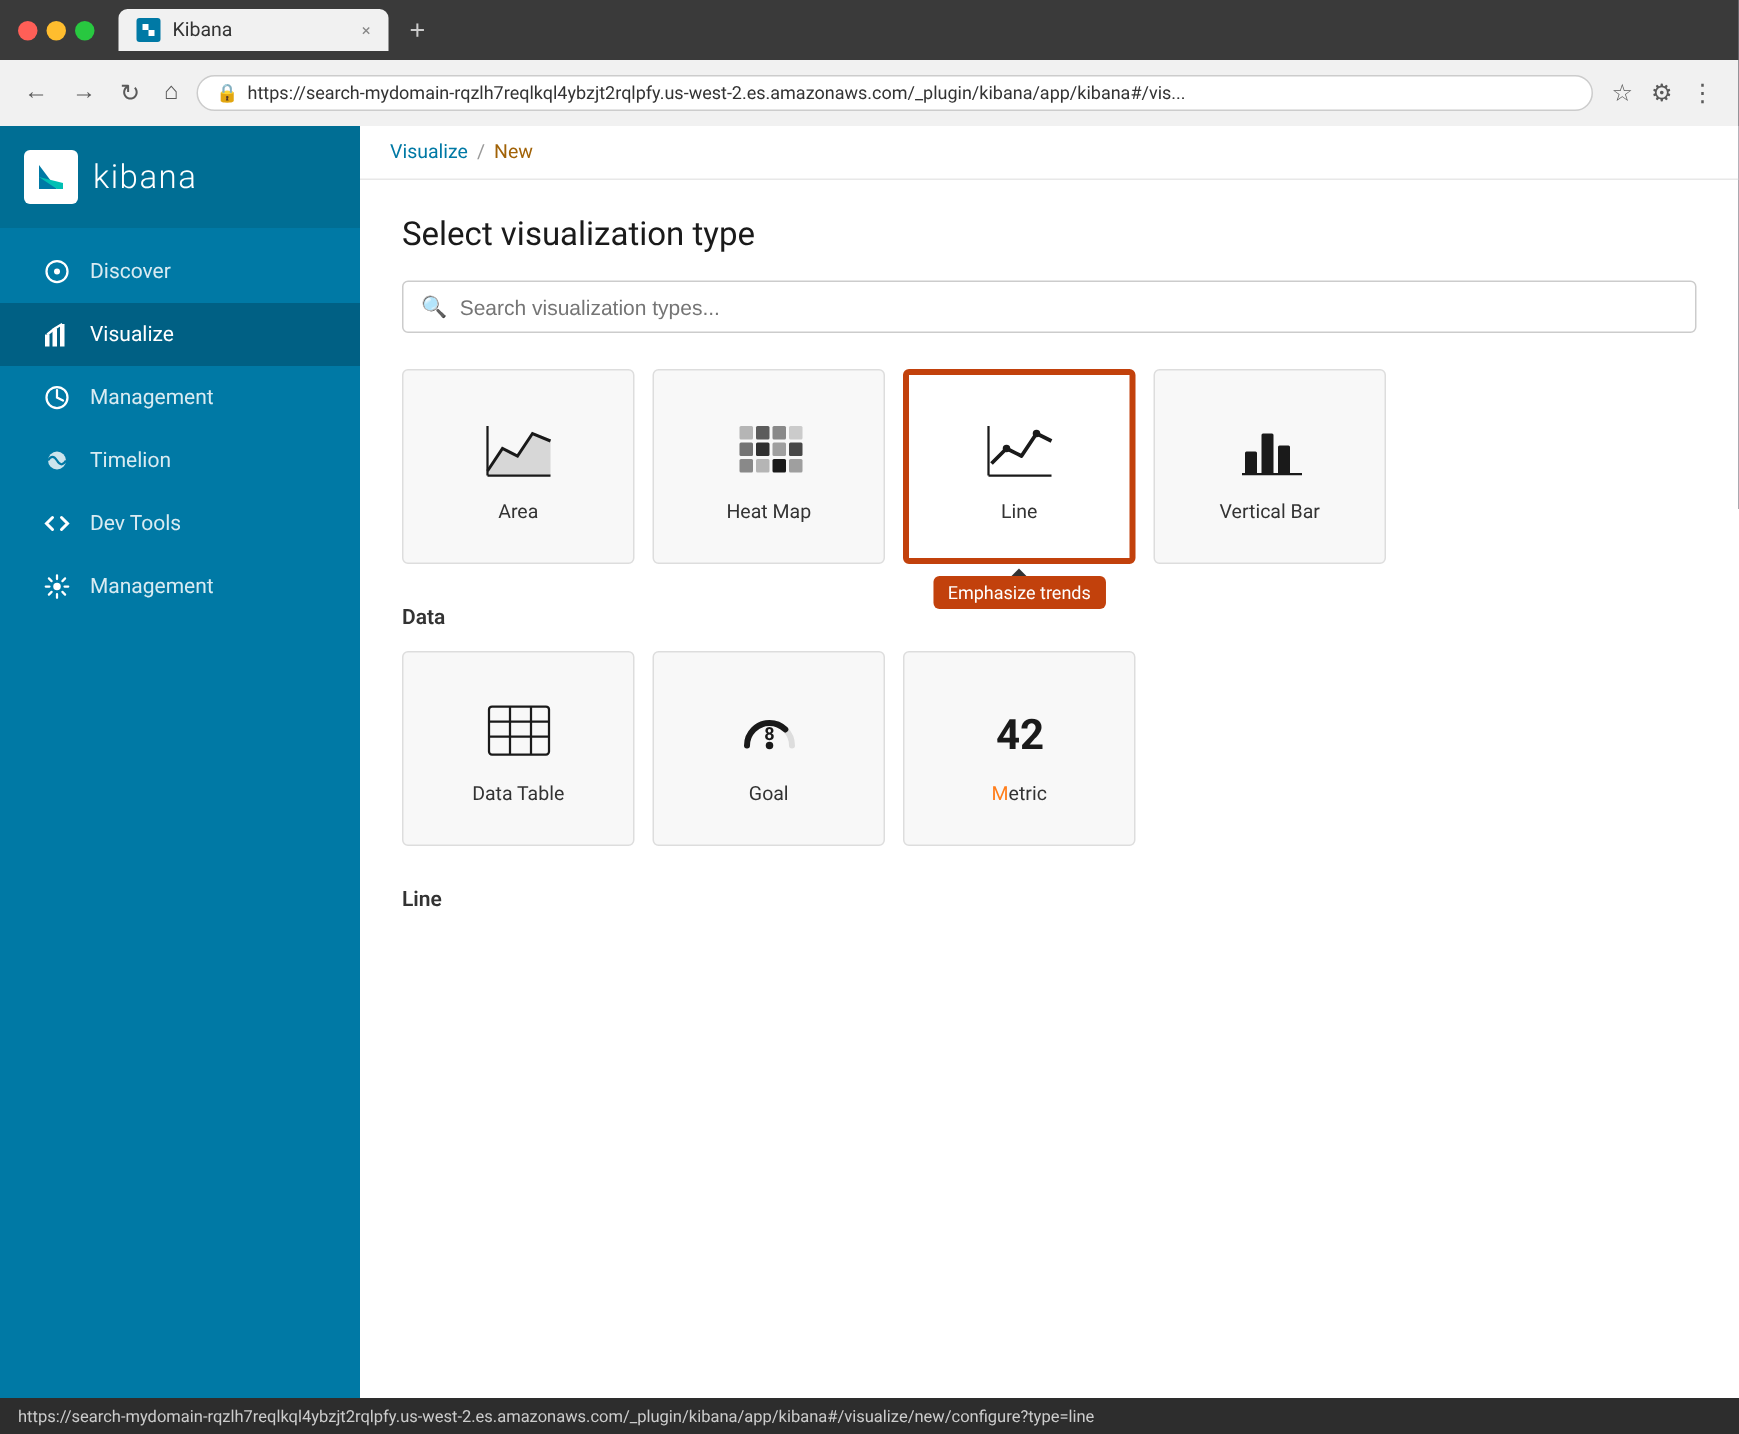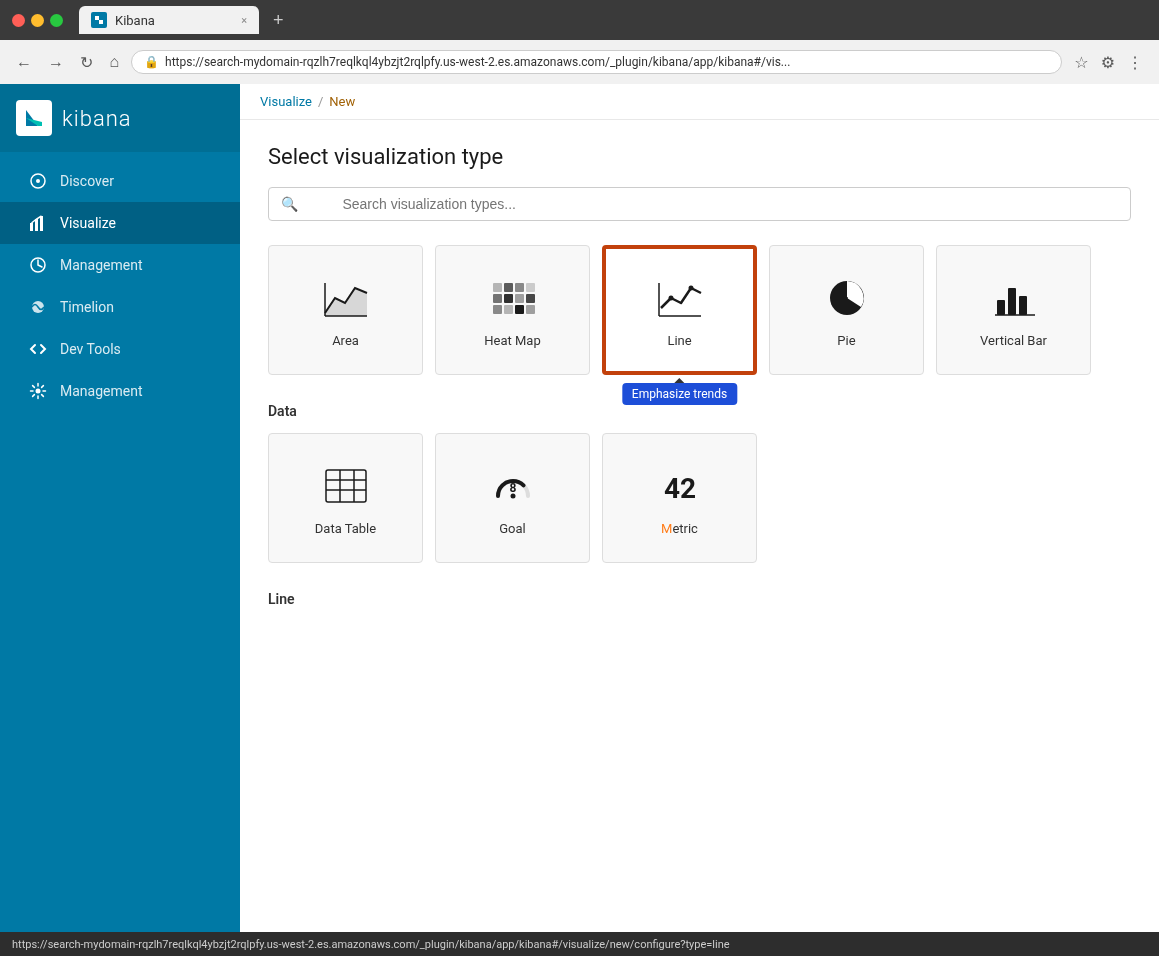--- a/index.html
+++ b/index.html
@@ -43,33 +43,33 @@
     .content-area { flex: 1; background: white; display: flex; flex-direction: column; overflow: hidden; }
     .breadcrumb { padding: 10px 20px; border-bottom: 1px solid #e8e8e8; font-size: 13px; color: #666; display: flex; align-items: center; gap: 6px; background: white; }
     .breadcrumb-link { color: #0079a5; text-decoration: none; cursor: pointer; }
     .breadcrumb-sep { color: #999; }
     .breadcrumb-current { color: #a16207; }
 
     .main-content { padding: 24px 28px; overflow-y: auto; flex: 1; }
     .page-title { font-size: 22px; font-weight: 400; color: #1a1a1a; margin-bottom: 18px; }
     .search-bar { display: flex; align-items: center; border: 1px solid #ccc; border-radius: 4px; padding: 8px 12px; gap: 8px; margin-bottom: 24px; background: white; }
     .search-icon { color: #999; font-size: 14px; }
-    .search-input { border: none; outline: none; font-size: 14px; color: #333; flex: 1; width: 100%; margin-left: 36px; }
+    .search-input { border: none; outline: none; font-size: 14px; color: #333; flex: 1; width: 100%; }
 
     .section-title { font-size: 14px; font-weight: 600; color: #333; margin-bottom: 14px; text-transform: none; letter-spacing: 0; }
 
     
     .viz-grid { display: flex; flex-wrap: wrap; gap: 12px; margin-bottom: 28px; }
     .viz-card { width: 155px; height: 130px; border: 1px solid #ddd; border-radius: 4px; display: flex; flex-direction: column; align-items: center; justify-content: center; cursor: pointer; background: #f8f8f8; gap: 10px; transition: border-color 0.2s; position: relative; }
     .viz-card.selected { border: 4px solid #c2410c; background: white; }
     .viz-card-icon { font-size: 36px; color: #1a1a1a; display: flex; align-items: center; justify-content: center; height: 50px; }
     .viz-card-label { font-size: 13px; color: #333; text-align: center; }
 
     
-    .tooltip { position: absolute; bottom: -34px; left: 50%; transform: translateX(-50%); background: #1d4ed8; color: white; font-size: 12px; padding: 4px 10px; border-radius: 4px; white-space: nowrap; z-index: 100; }
+    .tooltip { position: absolute; bottom: -34px; left: 50%; transform: translateX(-50%); background: #c2410c; color: white; font-size: 12px; padding: 4px 10px; border-radius: 4px; white-space: nowrap; z-index: 100; }
     .tooltip::before { content: ''; position: absolute; top: -5px; left: 50%; transform: translateX(-50%); border-left: 5px solid transparent; border-right: 5px solid transparent; border-bottom: 5px solid #333; }
 
     
     .status-bar { background: #2d2d2d; color: #ccc; font-size: 11px; padding: 4px 12px; position: fixed; bottom: 0; left: 0; right: 0; height: 24px; display: flex; align-items: center; }
 
     
     svg { display: block; }
   </style>
 </head>
 <body>
@@ -248,30 +248,20 @@
                 <line x1="2" y1="5" x2="2" y2="38" stroke="#1a1a1a" stroke-width="1.5"></line>
                 <polyline points="4,30 14,20 24,25 34,10 44,15" stroke="#1a1a1a" stroke-width="2.5" fill="none" stroke-linejoin="round"></polyline>
                 <circle cx="14" cy="20" r="2.5" fill="#1a1a1a"></circle>
                 <circle cx="34" cy="10" r="2.5" fill="#1a1a1a"></circle>
               </svg>
             </div>
             <span class="viz-card-label">Line</span>
             <div class="tooltip">Emphasize trends</div>
           </div>
 
-          <div class="viz-card">
-            <div class="viz-card-icon">
-              <svg width="46" height="40" viewBox="0 0 46 40">
-                <circle cx="23" cy="20" r="17" fill="#1a1a1a"></circle>
-                <path d="M23 20 L23 3 A17 17 0 0 1 37 29 Z" fill="white"></path>
-                <circle cx="23" cy="20" r="1" fill="#1a1a1a"></circle>
-              </svg>
-            </div>
-            <span class="viz-card-label">Pie</span>
-          </div>
 
           <div class="viz-card">
             <div class="viz-card-icon">
               <svg width="46" height="40" viewBox="0 0 46 40">
                 <line x1="4" y1="37" x2="44" y2="37" stroke="#1a1a1a" stroke-width="1.5"></line>
                 <rect x="6" y="22" width="8" height="15" fill="#1a1a1a" rx="1"></rect>
                 <rect x="17" y="10" width="8" height="27" fill="#1a1a1a" rx="1"></rect>
                 <rect x="28" y="18" width="8" height="19" fill="#1a1a1a" rx="1"></rect>
                 <rect x="39" y="27" width="0" height="0" fill="#1a1a1a" rx="1"></rect>
               </svg>

